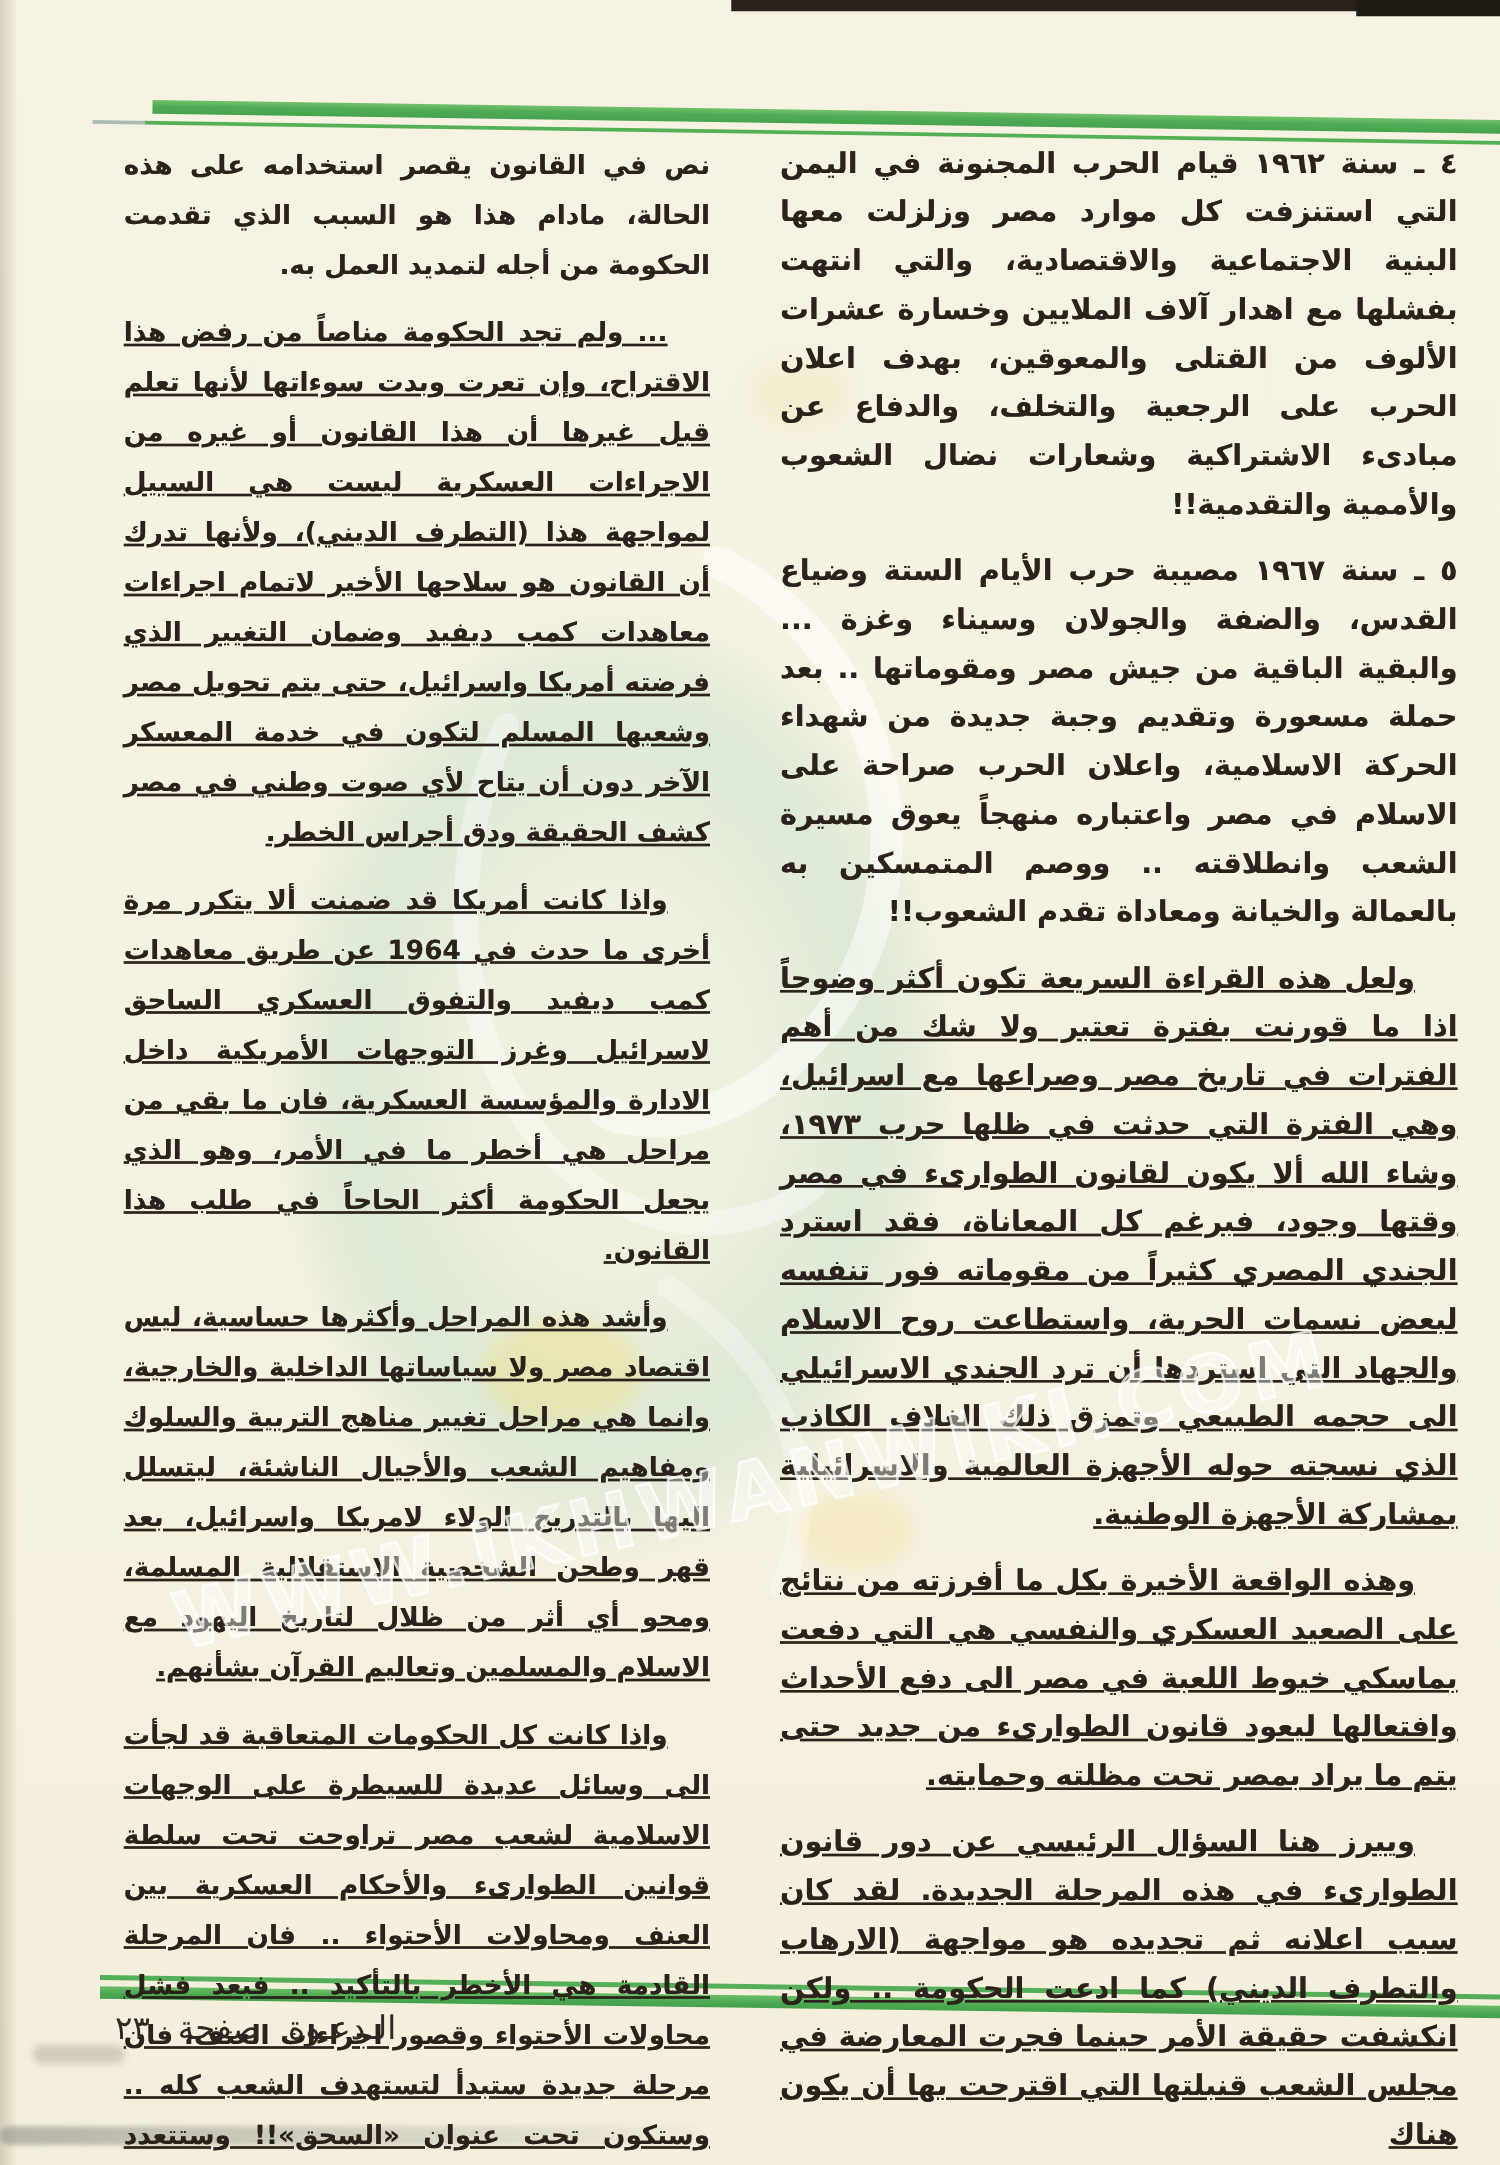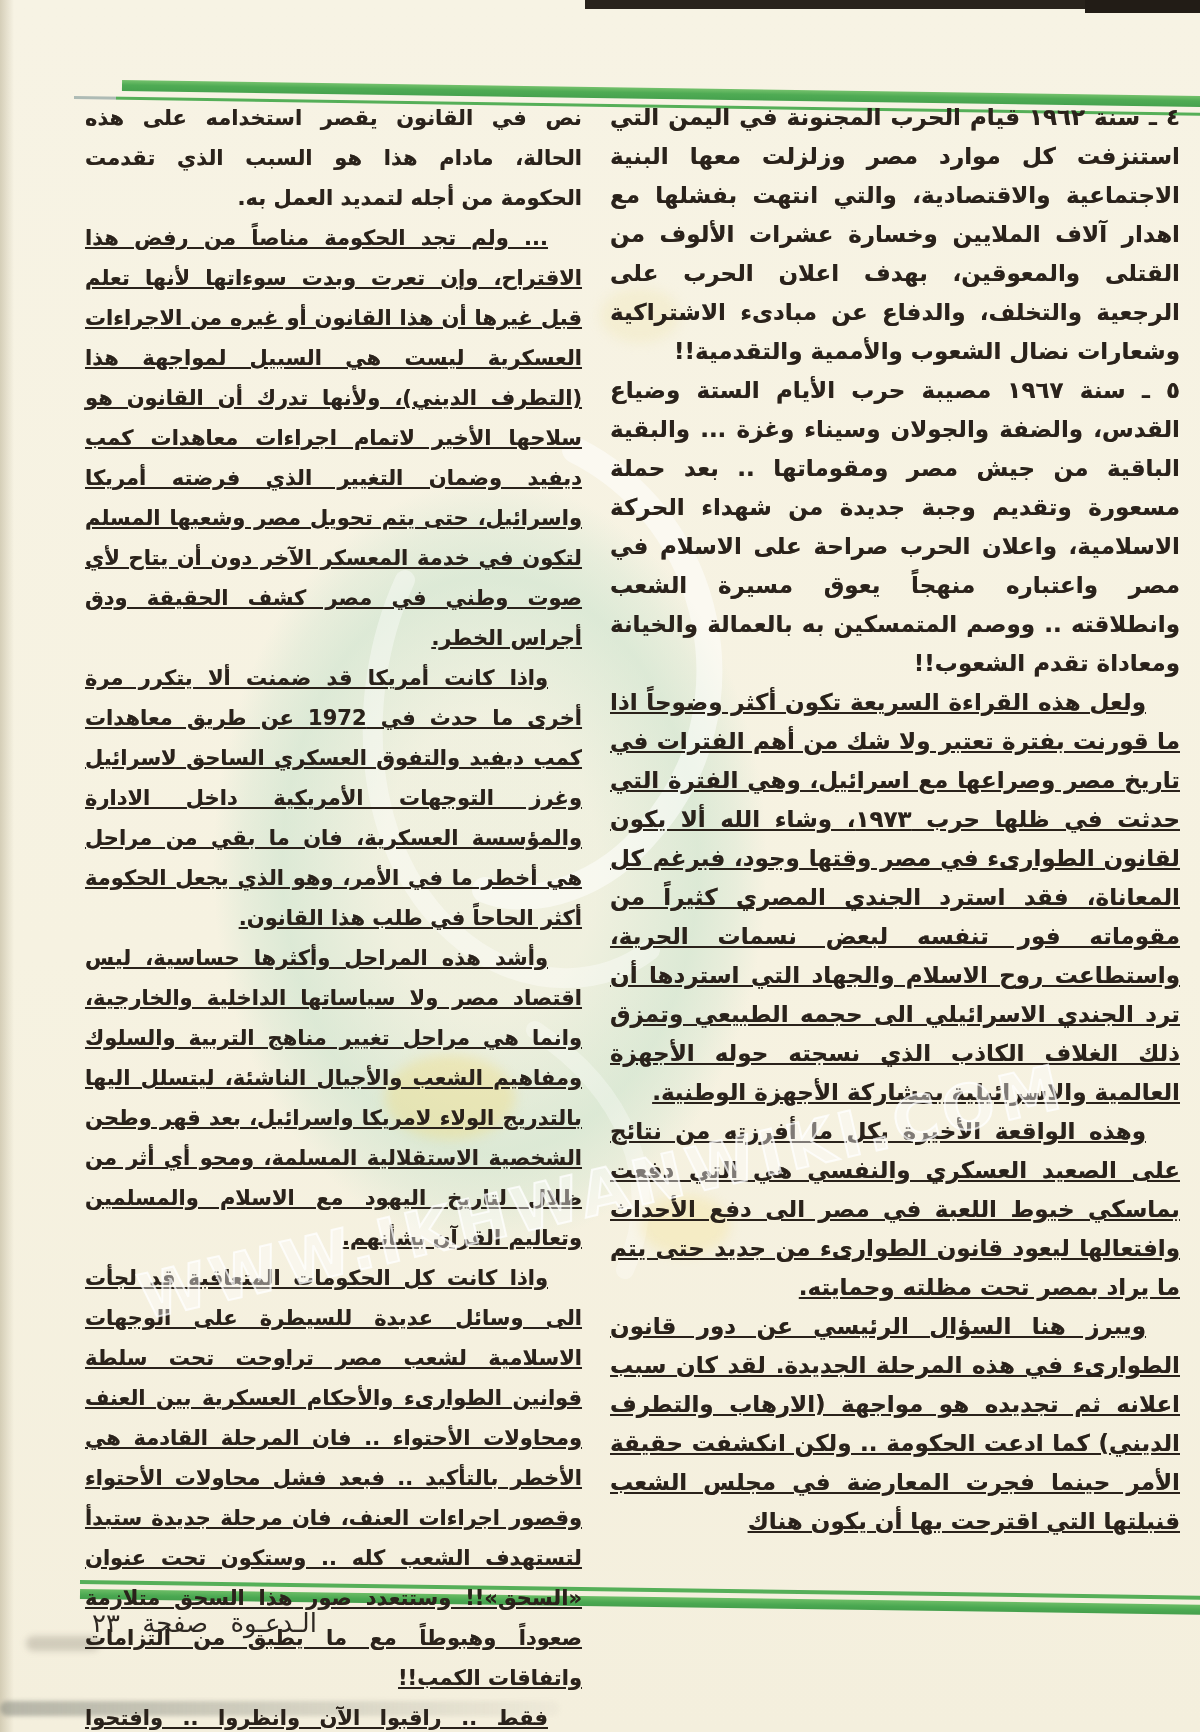--- a/index.html
+++ b/index.html
@@ -40,21 +40,21 @@
   .rule-bottom-thin{left:80px;top:1580px;width:1130px;height:4px;transform:rotate(0.8deg);
         background:#55af58;}
   .rule-bottom-thick{left:80px;top:1589px;width:1130px;height:10px;transform:rotate(0.8deg);
         background:linear-gradient(180deg,#6cbd66 0%,#4aa851 60%,#459f4c 100%);}
 
   
   .columns{position:absolute;left:85px;top:98px;width:1095px;display:flex;direction:rtl;gap:28px;z-index:2;}
   .col{text-align:justify;color:#2a221b;font-weight:bold;text-shadow:0 0 0.5px rgba(43,32,20,0.55);}
   .col-a{width:570px;font-size:23px;line-height:39px;}
   .col-b{width:497px;font-size:21px;line-height:40px;}
-  .col p{margin:0;}
+  .col p{margin:14px;}
   .col p.indent{text-indent:34px;text-decoration:underline;}
 
   
   .footer{position:absolute;left:92px;top:1608px;z-index:2;direction:rtl;
           font-size:26px;font-weight:400;color:#2e2822;word-spacing:14px;letter-spacing:1px;}
 </style>
 </head>
 <body>
 
 <div class="page">
@@ -82,21 +82,21 @@
     <div class="col col-a">
         <p class="">٤ ـ سنة ١٩٦٢ قيام الحرب المجنونة في اليمن التي استنزفت كل موارد مصر وزلزلت معها البنية الاجتماعية والاقتصادية، والتي انتهت بفشلها مع اهدار آلاف الملايين وخسارة عشرات الألوف من القتلى والمعوقين، بهدف اعلان الحرب على الرجعية والتخلف، والدفاع عن مبادىء الاشتراكية وشعارات نضال الشعوب والأممية والتقدمية!!</p>
         <p class="">٥ ـ سنة ١٩٦٧ مصيبة حرب الأيام الستة وضياع القدس، والضفة والجولان وسيناء وغزة ... والبقية الباقية من جيش مصر ومقوماتها .. بعد حملة مسعورة وتقديم وجبة جديدة من شهداء الحركة الاسلامية، واعلان الحرب صراحة على الاسلام في مصر واعتباره منهجاً يعوق مسيرة الشعب وانطلاقته .. ووصم المتمسكين به بالعمالة والخيانة ومعاداة تقدم الشعوب!!</p>
         <p class="indent">ولعل هذه القراءة السريعة تكون أكثر وضوحاً اذا ما قورنت بفترة تعتبر ولا شك من أهم الفترات في تاريخ مصر وصراعها مع اسرائيل، وهي الفترة التي حدثت في ظلها حرب ١٩٧٣، وشاء الله ألا يكون لقانون الطوارىء في مصر وقتها وجود، فبرغم كل المعاناة، فقد استرد الجندي المصري كثيراً من مقوماته فور تنفسه لبعض نسمات الحرية، واستطاعت روح الاسلام والجهاد التي استردها أن ترد الجندي الاسرائيلي الى حجمه الطبيعي وتمزق ذلك الغلاف الكاذب الذي نسجته حوله الأجهزة العالمية والاسرائيلية بمشاركة الأجهزة الوطنية.</p>
         <p class="indent">وهذه الواقعة الأخيرة بكل ما أفرزته من نتائج على الصعيد العسكري والنفسي هي التي دفعت بماسكي خيوط اللعبة في مصر الى دفع الأحداث وافتعالها ليعود قانون الطوارىء من جديد حتى يتم ما يراد بمصر تحت مظلته وحمايته.</p>
         <p class="indent">ويبرز هنا السؤال الرئيسي عن دور قانون الطوارىء في هذه المرحلة الجديدة. لقد كان سبب اعلانه ثم تجديده هو مواجهة (الارهاب والتطرف الديني) كما ادعت الحكومة .. ولكن انكشفت حقيقة الأمر حينما فجرت المعارضة في مجلس الشعب قنبلتها التي اقترحت بها أن يكون هناك</p>
       </div>
     <div class="col col-b">
         <p class="">نص في القانون يقصر استخدامه على هذه الحالة، مادام هذا هو السبب الذي تقدمت الحكومة من أجله لتمديد العمل به.</p>
         <p class="indent">... ولم تجد الحكومة مناصاً من رفض هذا الاقتراح، وإن تعرت وبدت سوءاتها لأنها تعلم قبل غيرها أن هذا القانون أو غيره من الاجراءات العسكرية ليست هي السبيل لمواجهة هذا (التطرف الديني)، ولأنها تدرك أن القانون هو سلاحها الأخير لاتمام اجراءات معاهدات كمب ديفيد وضمان التغيير الذي فرضته أمريكا واسرائيل، حتى يتم تحويل مصر وشعبها المسلم لتكون في خدمة المعسكر الآخر دون أن يتاح لأي صوت وطني في مصر كشف الحقيقة ودق أجراس الخطر.</p>
-        <p class="indent">واذا كانت أمريكا قد ضمنت ألا يتكرر مرة أخرى ما حدث في 1972 عن طريق معاهدات كمب ديفيد والتفوق العسكري الساحق لاسرائيل وغرز التوجهات الأمريكية داخل الادارة والمؤسسة العسكرية، فان ما بقي من مراحل هي أخطر ما في الأمر، وهو الذي يجعل الحكومة أكثر الحاحاً في طلب هذا القانون.</p>
+        <p class="indent">واذا كانت أمريكا قد ضمنت ألا يتكرر مرة أخرى ما حدث في 1964 عن طريق معاهدات كمب ديفيد والتفوق العسكري الساحق لاسرائيل وغرز التوجهات الأمريكية داخل الادارة والمؤسسة العسكرية، فان ما بقي من مراحل هي أخطر ما في الأمر، وهو الذي يجعل الحكومة أكثر الحاحاً في طلب هذا القانون.</p>
         <p class="indent">وأشد هذه المراحل وأكثرها حساسية، ليس اقتصاد مصر ولا سياساتها الداخلية والخارجية، وانما هي مراحل تغيير مناهج التربية والسلوك ومفاهيم الشعب والأجيال الناشئة، ليتسلل اليها بالتدريج الولاء لامريكا واسرائيل، بعد قهر وطحن الشخصية الاستقلالية المسلمة، ومحو أي أثر من ظلال لتاريخ اليهود مع الاسلام والمسلمين وتعاليم القرآن بشأنهم.</p>
         <p class="indent">واذا كانت كل الحكومات المتعاقبة قد لجأت الى وسائل عديدة للسيطرة على الوجهات الاسلامية لشعب مصر تراوحت تحت سلطة قوانين الطوارىء والأحكام العسكرية بين العنف ومحاولات الأحتواء .. فان المرحلة القادمة هي الأخطر بالتأكيد .. فبعد فشل محاولات الأحتواء وقصور اجراءات العنف، فان مرحلة جديدة ستبدأ لتستهدف الشعب كله .. وستكون تحت عنوان «السحق»!! وستتعدد صور هذا السحق متلازمة صعوداً وهبوطاً مع ما يطبق من التزامات واتفاقات الكمب!!</p>
         <p class="indent">فقط .. راقبوا الآن وانظروا .. وافتحوا عيونكم جيداً .. فليالي الأحكام العرفية في القاهرة حبالى سيلدن كل عجيب!!</p>
       </div>
   </div>
 
   <div class="wm-text">WWW.IKHWANWIKI.COM</div>
 
   <div class="footer" dir="rtl">الـدعـوة  صفحة ٢٣</div>
 

